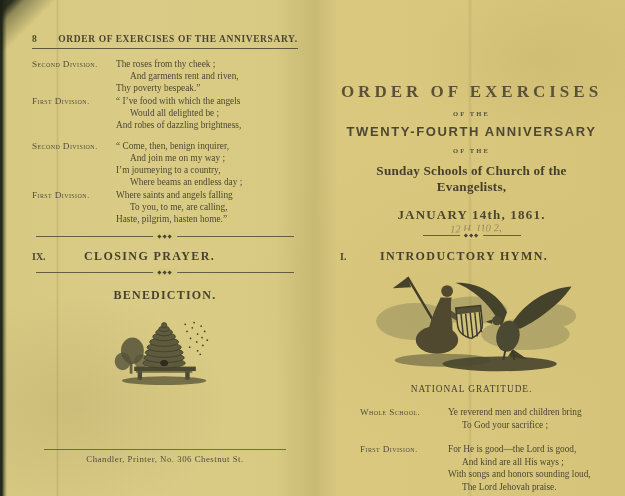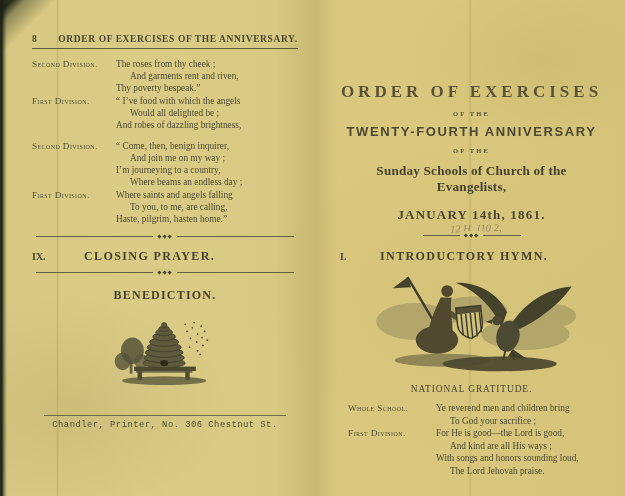--- a/index.html
+++ b/index.html
@@ -48,38 +48,38 @@
   .rp .verse-line { line-height:12.6px; text-align:left; }
 
   .orn-divider { position:relative; margin:11px 4px 0 4px; height:1px; background:rgba(72,68,50,.8); }
   .orn-divider .orn { position:absolute; left:50%; top:-4px; transform:translateX(-50%);
     background:#d8c980; padding:0 4px; font-size:5.5px; letter-spacing:1px; color:#4a4632; line-height:8px; }
   .sec-row { display:grid; grid-template-columns:52px 1fr 52px; align-items:baseline; margin-top:12px; }
   .sec-num { font-weight:bold; font-size:10px; text-align:left; color:#4a4632; }
   .sec-title { text-align:left; font-weight:bold; font-size:12px; letter-spacing:1.4px; color:#46422f; }
   .benediction { text-align:center; font-weight:bold; font-size:12px; letter-spacing:1.2px; margin-top:15px; color:#46422f; }
   .fig-beehive { text-align:center; margin-top:9px; }
-  .imprint { position:absolute; left:34px; right:22px; top:415px; text-align:center;font-family:Liberation Mono, monospace; }
+  .imprint { position:absolute; left:34px; right:22px; top:449px; text-align:center; }
   .imprint .rule { margin:0 10px 4px 10px; border-top-color:rgba(72,68,50,.7); }
   .imprint-text { font-size:8.8px; letter-spacing:.5px; color:#514d37; }
 
   
   .rp-title { font-size:17px; letter-spacing:4px; font-weight:600; color:#5a5238; }
   .rp-ofthe { font-size:6.5px; font-weight:bold; letter-spacing:2.2px; margin-top:8px; color:#55513a; }
   .rp-anniv { font-family:"Liberation Sans","DejaVu Sans",sans-serif; font-size:13px; font-weight:bold; letter-spacing:1.6px; margin-top:7px; color:#4c4832; }
   .rp-org   { font-size:13.2px; font-weight:bold; margin-top:9px; letter-spacing:.2px; color:#45412e; }
   .rp-date  { font-size:13px; font-weight:bold; letter-spacing:1.2px; margin-top:12px; color:#4a4632; }
   .rp-hand  { font-style:italic; font-size:10.5px; color:#8b7854; transform:rotate(-2deg);
               margin:-2px 0 0 110px; text-align:left; opacity:.8; }
   .rp-divider { width:98px; margin:3px auto 0 auto; }
   .rp-divider .orn { background:#d9c87e; }
   .rp-secrow { margin-top:13px; grid-template-columns:40px 1fr 40px; }
   .fig-eagle { margin-top:4px; }
   .hymn-title { font-weight:normal; font-size:9.4px; letter-spacing:.9px; margin-top:6px; color:#46422f; }
-  .rp .stanza { text-align:left; margin:0; }
+  .rp .stanza { text-align:left; margin:12px; }
   .rp-stanzas { margin-top:8px; padding-left:8px; }
   .rp .stanza-label { width:88px; }
 </style>
 </head>
 <body>
 
 <div class="scan">
   <div class="edge-left"></div>
   <div class="crease-l"></div>
   <div class="crease-r"></div>

